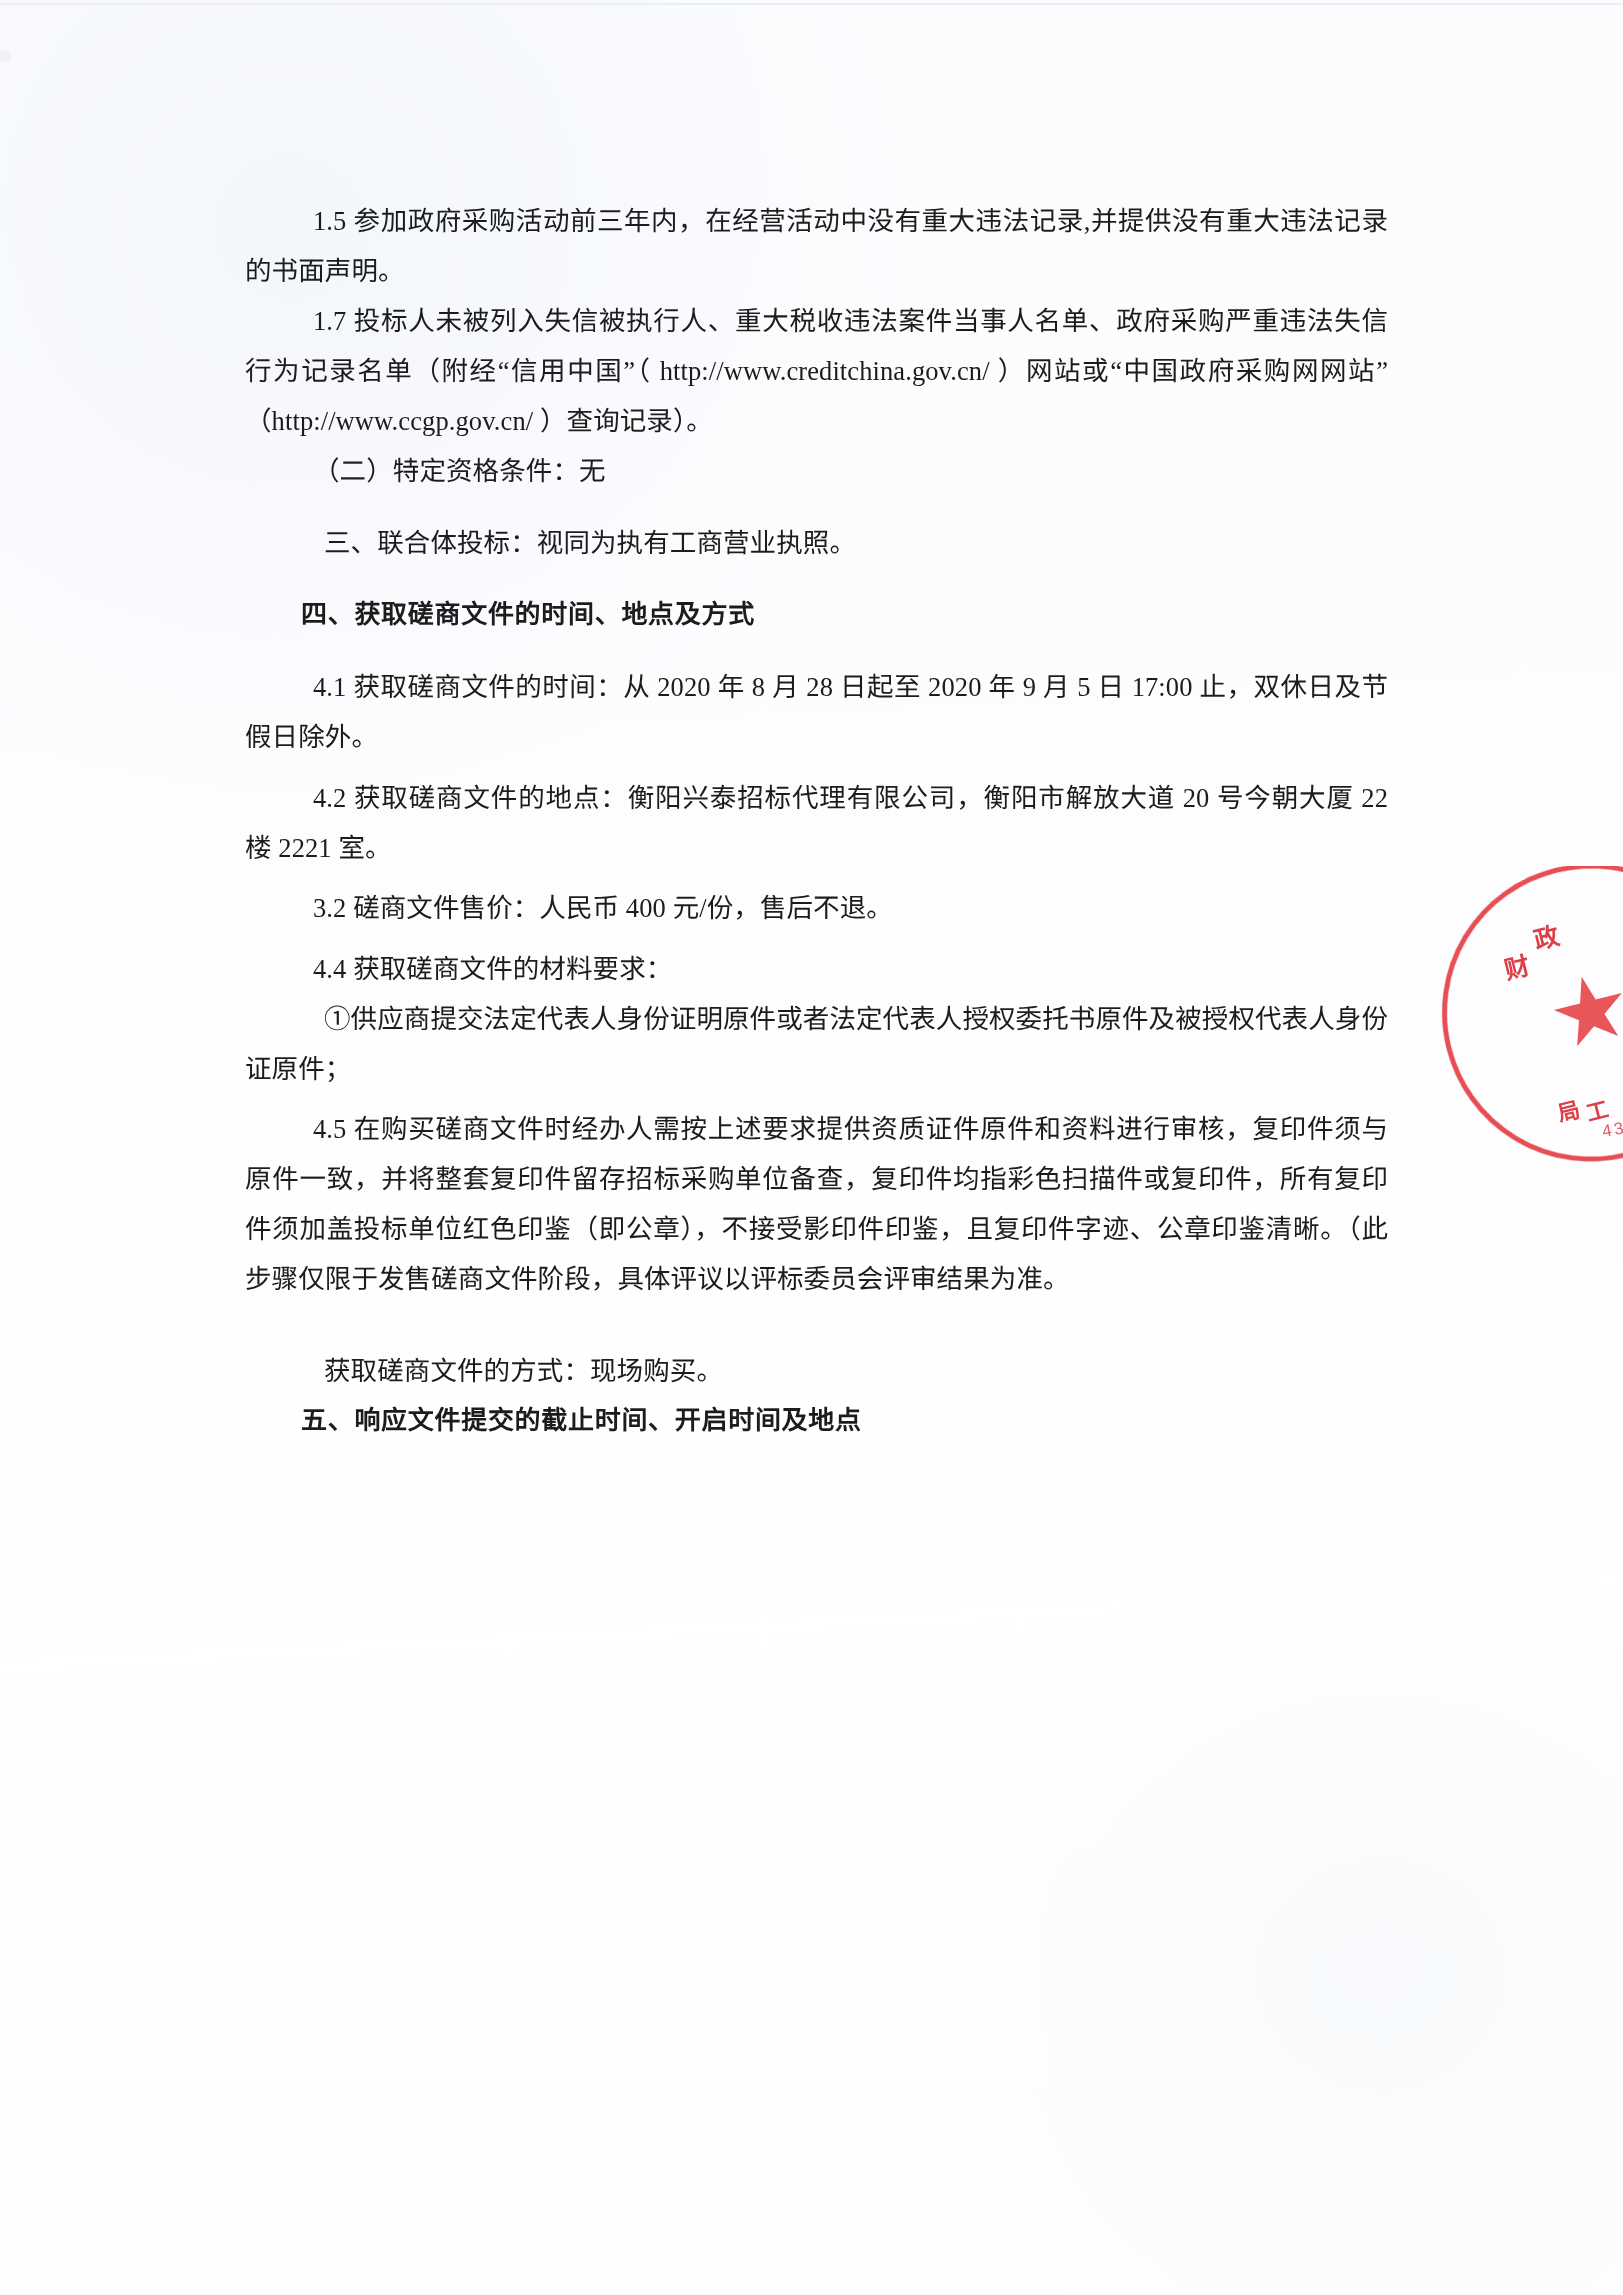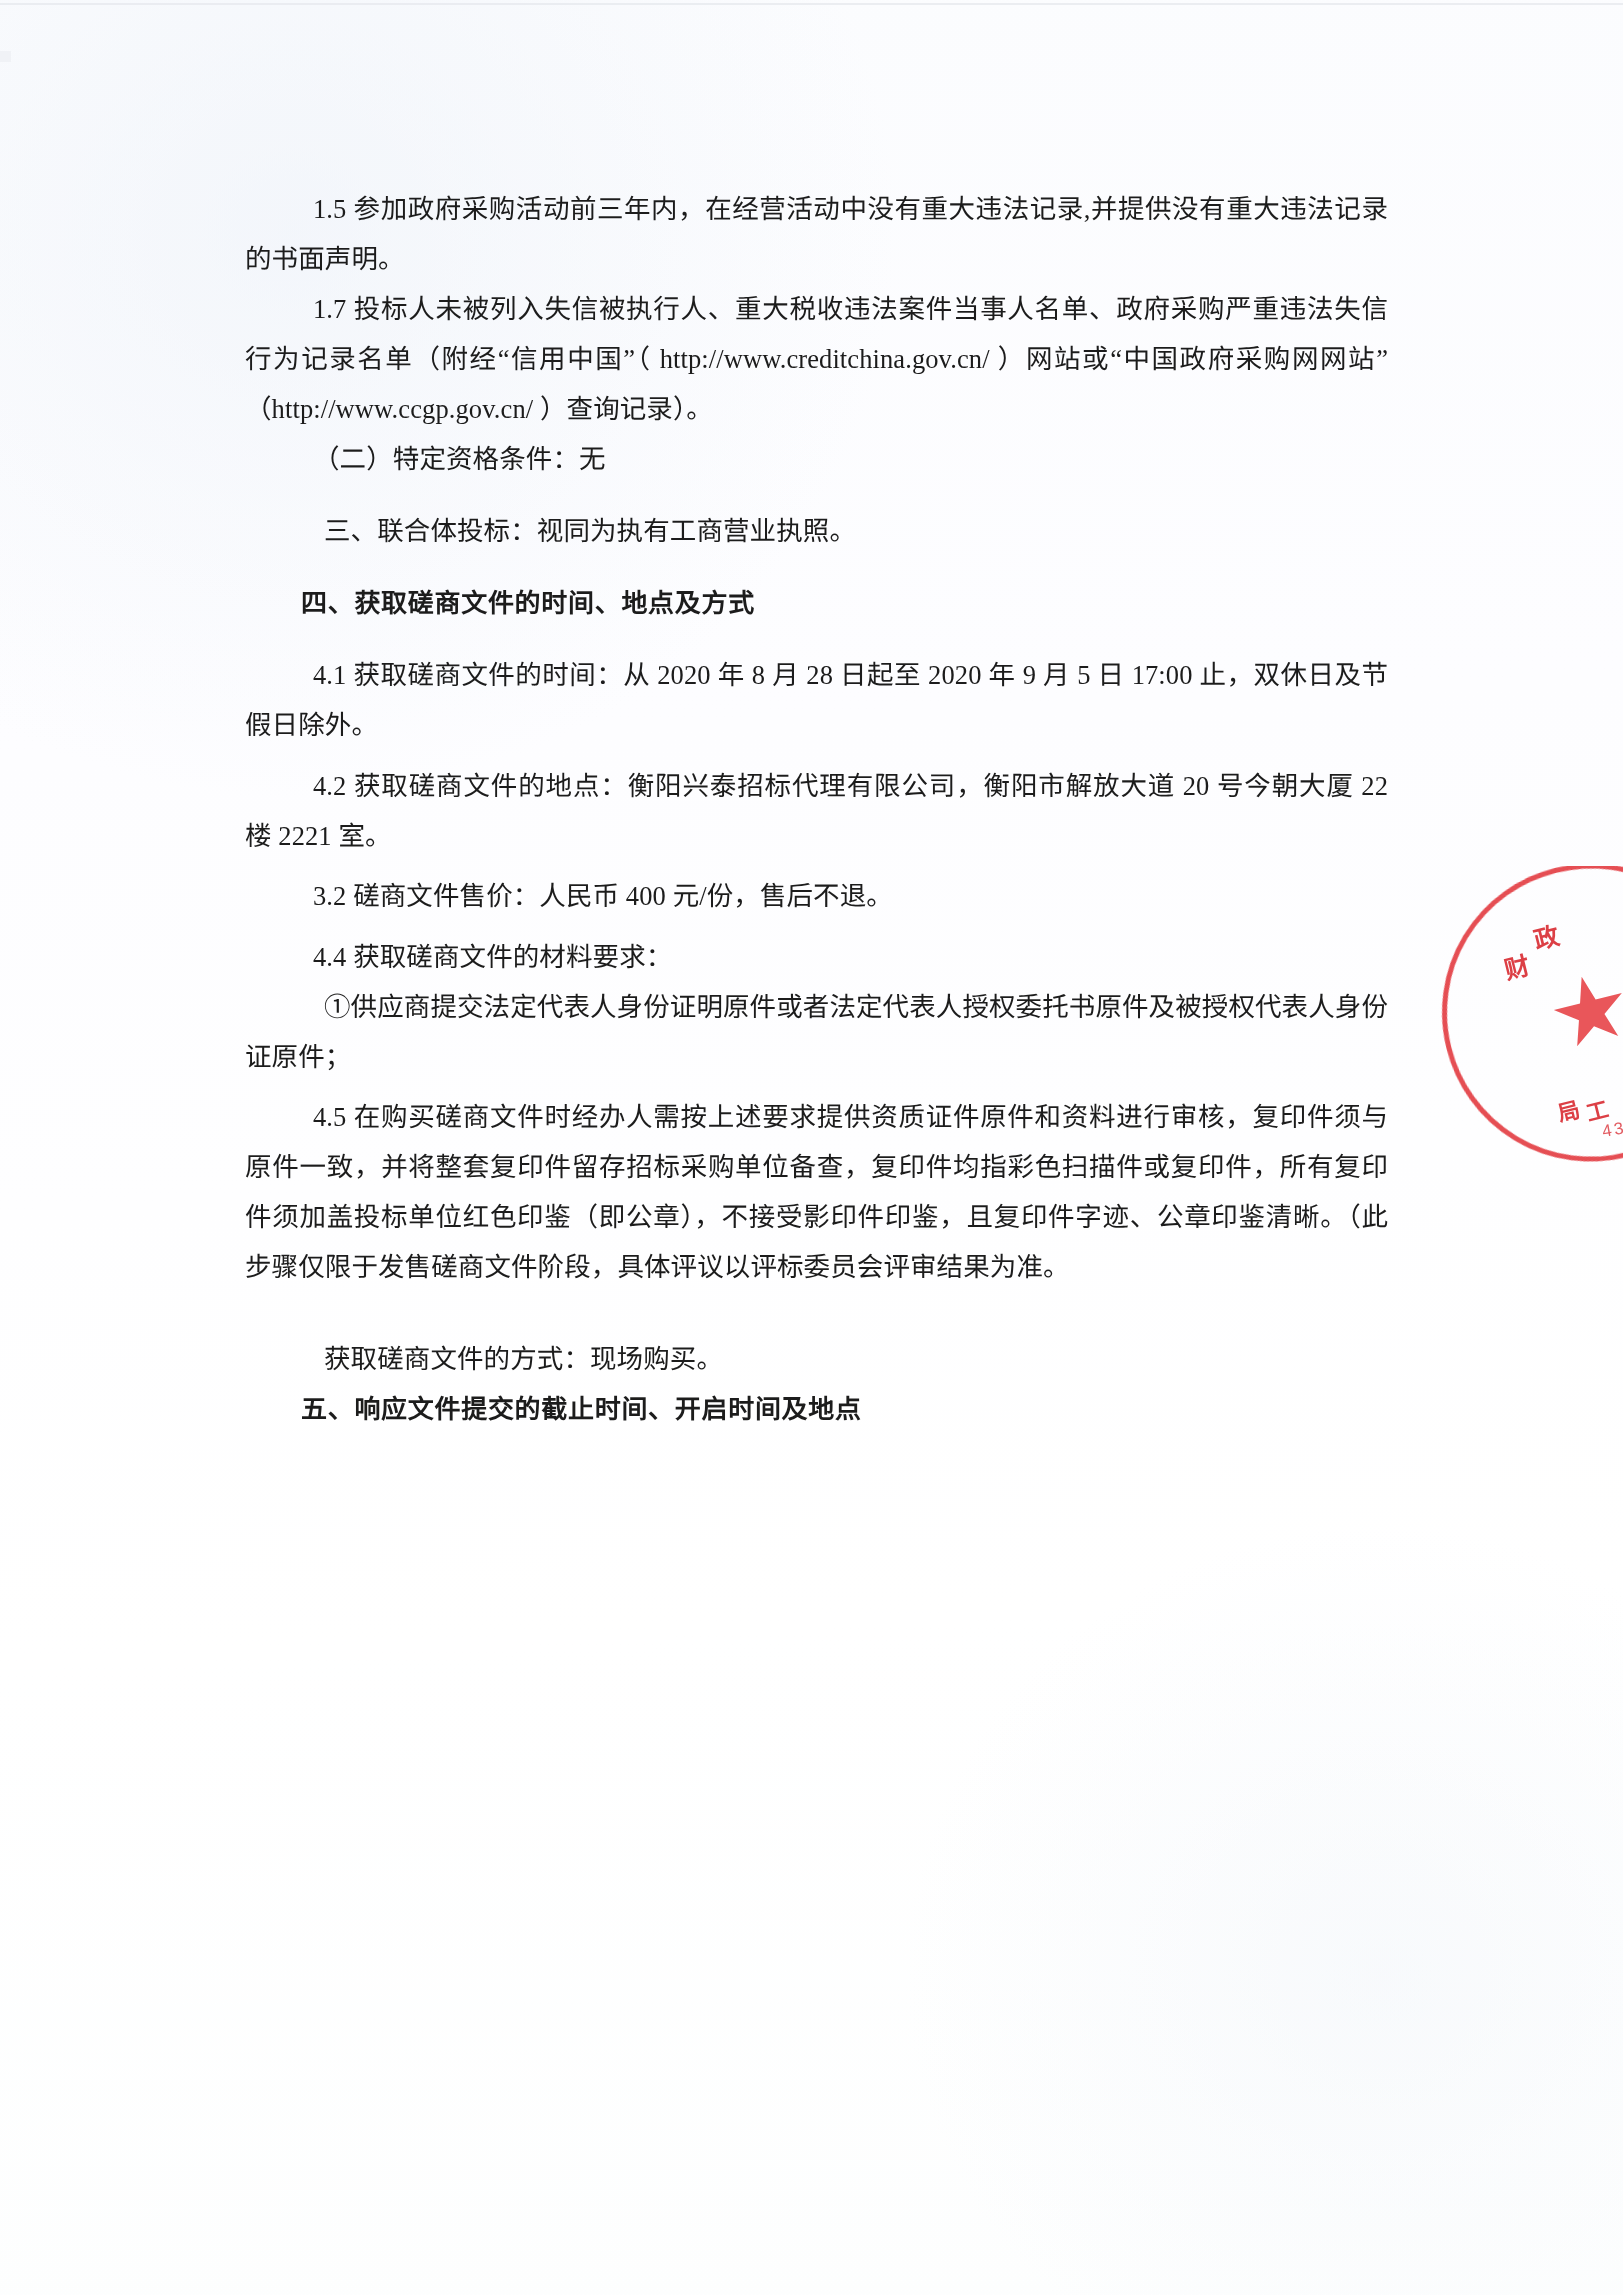--- a/index.html
+++ b/index.html
@@ -44,41 +44,41 @@
     inset: 0;
     background:
       radial-gradient(ellipse 60% 40% at 18% 10%, rgba(236,241,248,.55), rgba(255,255,255,0) 62%),
       radial-gradient(ellipse 45% 30% at 85% 86%, rgba(240,244,249,.45), rgba(255,255,255,0) 65%);
     pointer-events: none;
   }
 
   .content {
     position: absolute;
     left: 245px;
-    top: 184px;
+    top: 196px;
     width: 1143px;
   }
 
   p.ln {
     margin: 0;
     font-size: 26.5px;
     line-height: 50px;
     color: #1c1c1c;
     text-align: justify;
     text-justify: inter-ideograph;
     letter-spacing: 0.1px;
     font-family: "Liberation Serif", "DejaVu Serif", serif;
   }
   p.ind   { text-indent: 68px; }
   p.ind-sm{ text-indent: 56px; }
   p.ind-lg{ text-indent: 79px; }
 
   p.bold {
     font-weight: bold;
-    font-family: Liberation Sans, sans-serif;
+    font-family: Liberation Serif, serif;
     letter-spacing: 0.7px;
     font-size: 26px;
   }
 
   .gap-s  { height: 10.5px; }
   .gap-m  { height: 22px; }
   .gap-xl { height: 42px; }
 
   
   .seal-wrap {

